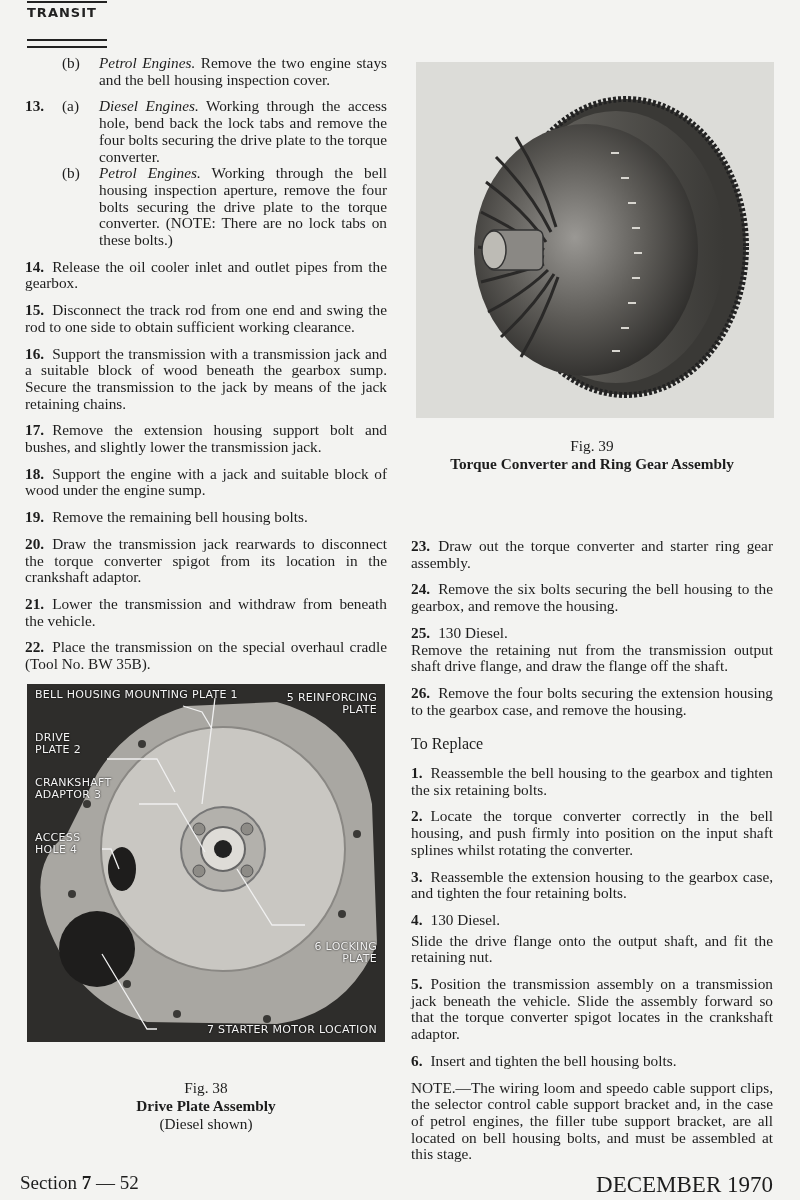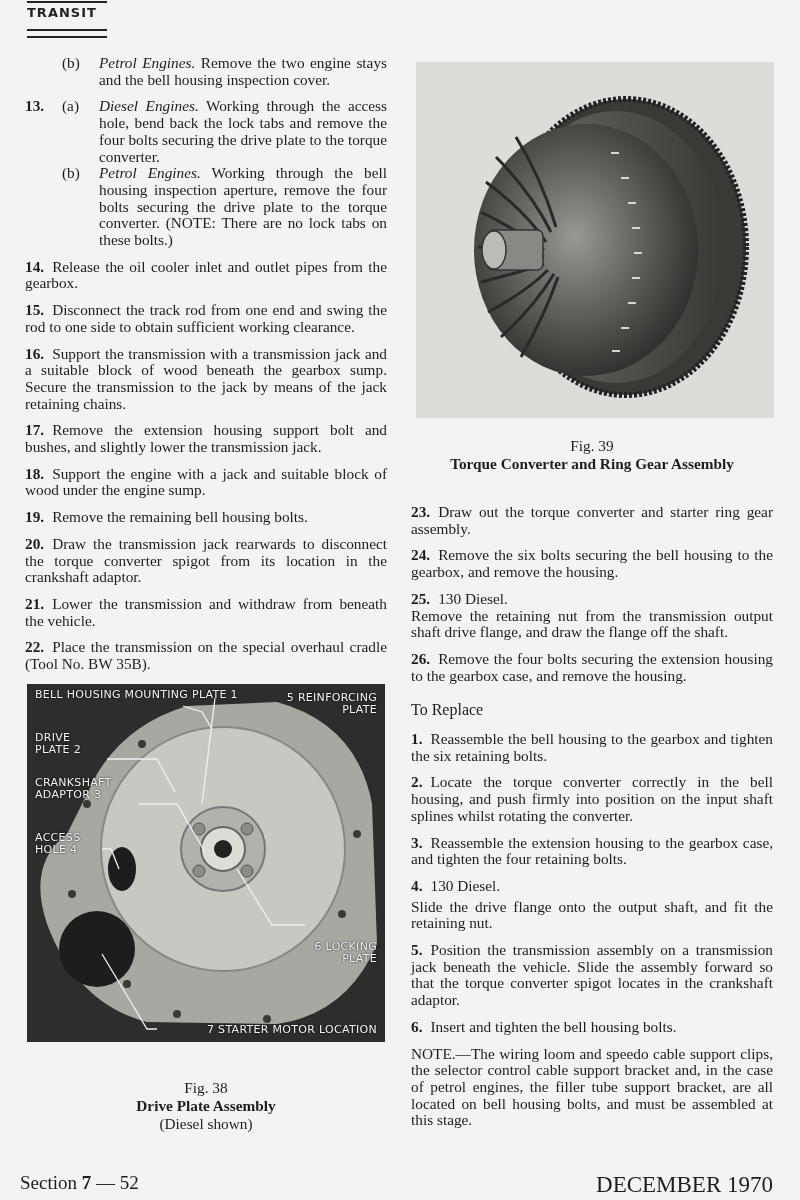--- a/index.html
+++ b/index.html
@@ -10,28 +10,28 @@
     font-family: "Liberation Serif", "DejaVu Serif", serif;
     position: relative;
   }
   .header {
     position: absolute; left: 27px; top: 0; width: 80px;
   }
   .header .rule-top { height: 2px; background: #222; margin-top: 1px; }
   .header .title {
     font-family: "DejaVu Sans", "Liberation Sans", sans-serif;
     font-weight: bold; font-size: 13px; letter-spacing: 1px;
-    padding: 2px 0 9px 0; color: #222;
+    padding: 2px 0 19px 0; color: #222;
   }
   .header .rule-mid { height: 2px; background: #222; }
   .header .rule-bot { height: 2px; background: #222; margin-top: 5px; }
 
   .col { position: absolute; font-size: 15.3px; line-height: 16.7px; text-align: justify; }
   .col-left { left: 25px; top: 55px; width: 362px; }
-  .col-right { left: 411px; top: 504px; width: 362px; }
+  .col-right { left: 411px; top: 538px; width: 362px; }
 
   .para { margin: 0 0 10px 0; }
   .num { font-weight: bold; margin-right: 8px; }
   .sub { display: flex; margin-left: 37px; }
   .sub.first-num { margin-left: 0; }
   .sub .lbl { width: 37px; flex: none; text-align: left; }
   .sub .txt { flex: 1; }
   .sub .subnum { width: 37px; flex: none; font-weight: bold; }
   .it { font-style: italic; }
   .sub-wrap { margin-bottom: 10px; }

